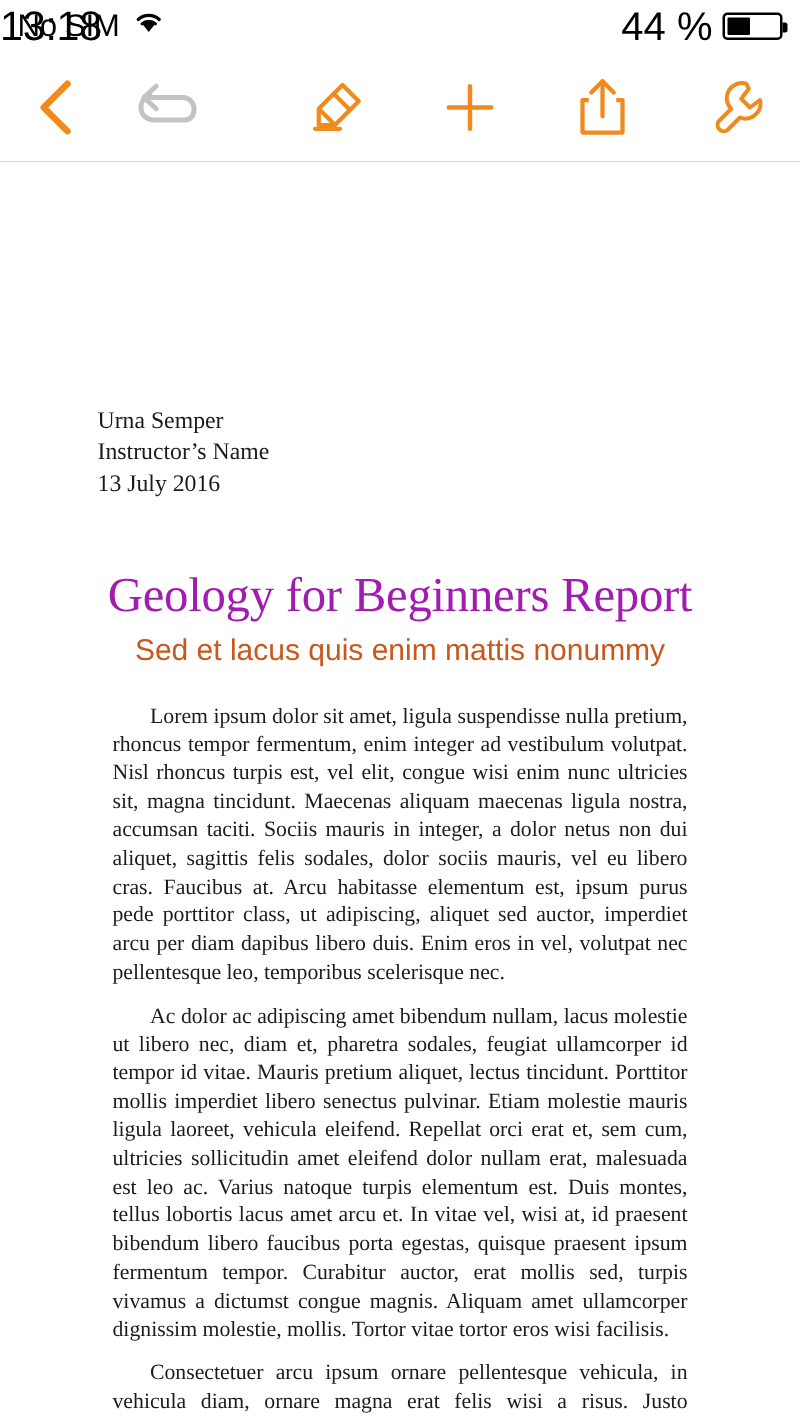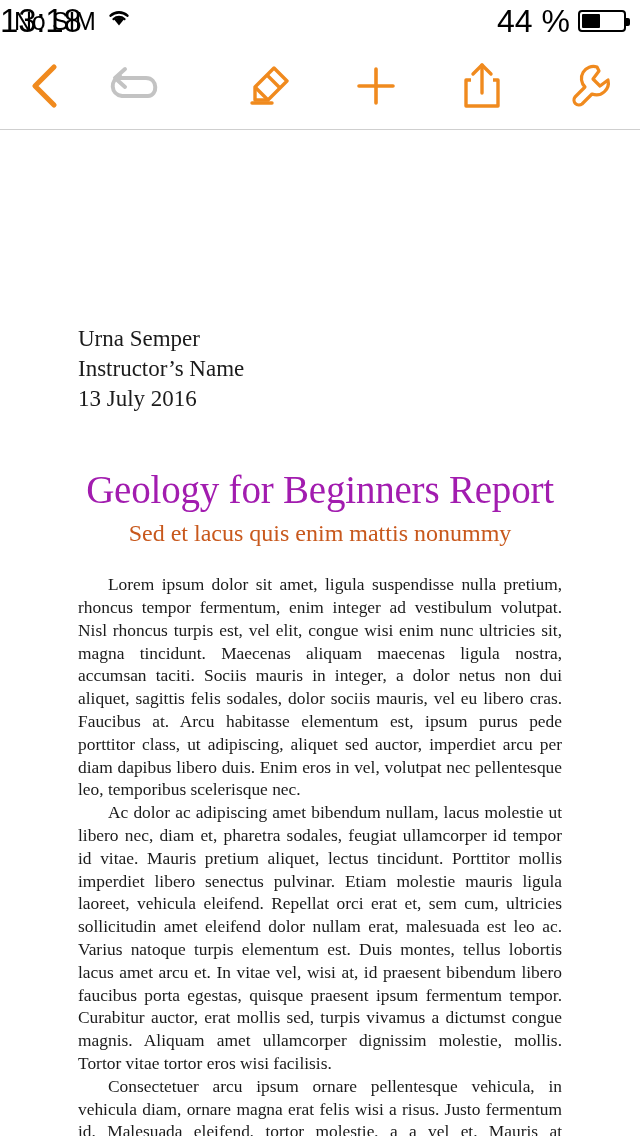--- a/index.html
+++ b/index.html
@@ -113,51 +113,51 @@
     position: relative;
   }
   .page {
     background: #ffffff;
     padding: 0 78px;
     position: relative;
   }
   .page-1 { padding-top: 196px; padding-bottom: 0; }
   .meta {
     font-family: "Liberation Serif", serif;
-    font-size: 23px;
+    font-size: 19px;
     color: #1b1b1b;
     line-height: 1.12;
   }
   .meta div { margin-bottom: 4px; }
   .doc-title {
     font-family: "Liberation Serif", serif;
     font-size: 39px;
     color: #a21caf;
     text-align: center;
     margin-top: 56px;
     letter-spacing: -0.2px;
     font-weight: normal;
   }
   .doc-subtitle {
-    font-family: Liberation Serif, serif;
+    font-family: Liberation Sans, sans-serif;
     font-size: 24px;
     color: #C8581C;
     text-align: center;
     margin-top: 8px;
     font-weight: normal;
   }
   .body-text {
     font-family: "Liberation Serif", serif;
     font-size: 17.4px;
     line-height: 1.31;
     color: #1b1b1b;
     text-align: justify;
     margin-top: 26px;
   }
-  .body-text p { text-indent: 30px; margin: 0; }
+  .body-text p { text-indent: 30px; margin: 12px; }
 </style>
 </head>
 <body>
 
 <div class="screen">
 
   <div class="status-bar">
     <div class="status-left">
       <span class="status-carrier">No SIM</span>
       <span class="wifi-icon">

